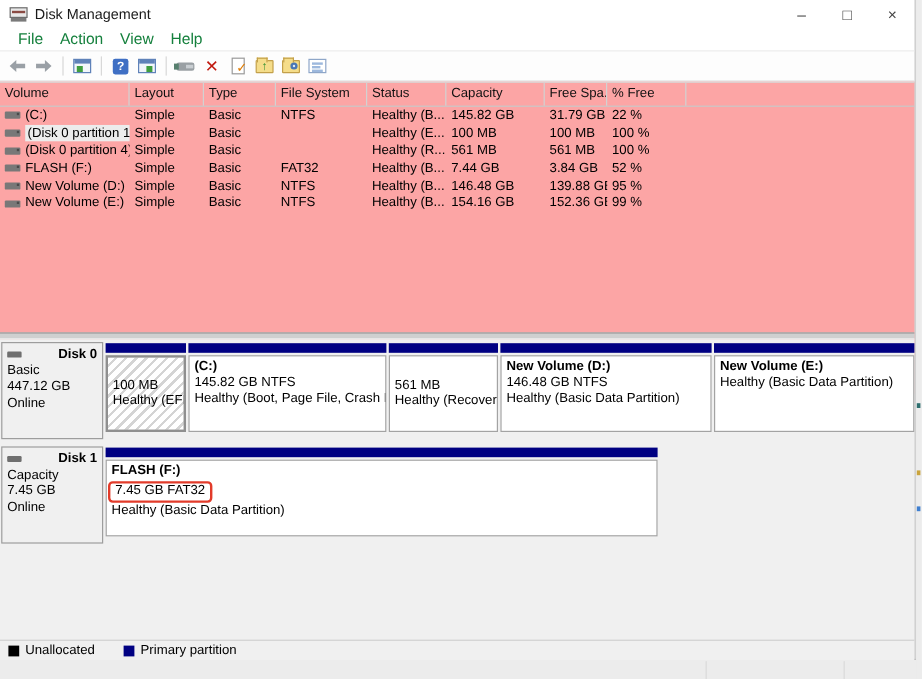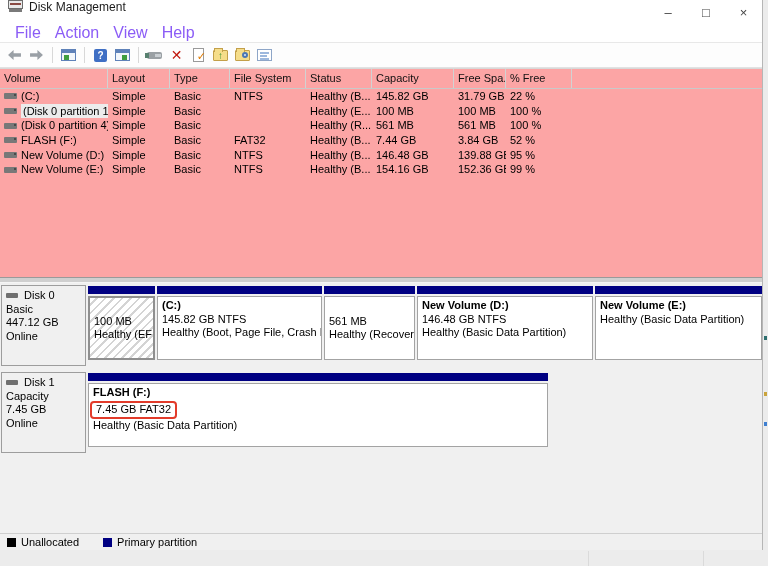--- a/index.html
+++ b/index.html
@@ -8,34 +8,34 @@
     font-family:"Liberation Sans","DejaVu Sans",sans-serif;
     background:#ececec; position:relative; overflow:hidden;
     -webkit-font-smoothing:antialiased; color:#000;
   }
   .window {
     position:absolute; left:0; top:0; width:763px; height:550px;
     background:#fff; border-right:1px solid #b6b6b6; border-bottom:1px solid #b6b6b6;
   }
   
   .titlebar { position:absolute; left:0; top:0; width:100%; height:24px;
-    display:flex; padding-left:8px; background:#fff; }
+    display:flex; align-items:center; padding-left:8px; background:#fff; }
   .app-icon { width:15px; height:12px; position:relative; margin-right:6px; flex:0 0 auto; }
   .app-icon .case { position:absolute; inset:0 0 3px 0; background:#e9e9e9; border:1px solid #6d6d6d; }
   .app-icon .slot { position:absolute; left:2px; right:2px; top:3px; height:2px; background:#8a4a43; }
   .app-icon .base { position:absolute; left:1px; right:1px; bottom:0; height:3px; background:#7a7a7a; }
   .title-text { font-size:12px; color:#1a1a1a; }
   .win-controls { position:absolute; right:0; top:0; height:24px; display:flex; }
   .win-btn { width:38px; height:24px; display:flex; align-items:center; justify-content:center;
     font-size:13px; color:#444; cursor:default; }
   .win-btn.close { width:37px; }
   
   .menubar { position:absolute; left:0; top:24px; width:100%; height:19px;
     display:flex; align-items:center; padding-left:8px; border-bottom:1px solid #e8e8e8; background:#fff; }
-  .menu-item { font-size:16px; color:#8b5cf6; padding:0 7px; line-height:18px;text-align:center; }
+  .menu-item { font-size:13px; color:#15803d; padding:0 7px; line-height:18px;text-align:center; }
   
   .toolbar { position:absolute; left:0; top:43px; width:100%; height:25px;
     display:flex; align-items:center; padding-left:5px; gap:3px;
     border-bottom:1px solid #e2e2e2; background:#fdfdfd; }
   .tbi { width:19px; height:17px; display:flex; align-items:center; justify-content:center; position:relative; }
   .tsep { width:1px; height:16px; background:#d8d8d8; margin:0 3px; }
   .arrow-svg { width:15px; height:12px; }
   .win-ic { width:15px; height:12px; border:1px solid #5f82b9; background:#f2f6fb; position:relative; }
   .win-ic .tb { position:absolute; left:0; right:0; top:0; height:3px; background:#5f82b9; }
   .win-ic .pane { position:absolute; left:2px; top:5px; width:5px; height:5px; background:#3f9e3f; }
@@ -70,21 +70,21 @@
   .drive-ic { width:13px; height:6px; background:#787878; border-radius:1px; position:relative; flex:0 0 auto; }
   .drive-ic:after { content:""; position:absolute; right:1px; top:1px; width:2px; height:2px; background:#4a4a4a; }
   .vol-hl { background:#ececec; padding:0 2px; }
   
   .splitter { position:absolute; left:0; top:277px; width:100%; height:6px;
     background:#cfcfcf; border-top:1px solid #9a9a9a; border-bottom:1px solid #f5f5f5; }
   
   .graphpane { position:absolute; left:0; top:283px; width:100%; height:250px; background:#f0f0f0; }
   .disk-label { position:absolute; left:1px; width:85px; height:81px;
     background:#f0f0f0; border:1px solid #9d9d9d; padding:3px 4px; font-size:11px; line-height:13.5px; }
-  .disk-label .dname { font-weight:normal; display:flex; align-items:center; gap:6px; }
+  .disk-label .dname { font-weight:bold; display:flex; align-items:center; gap:16px;justify-content:space-between; }
   .disk-label .dic { width:12px; height:5px; background:#6f6f6f; border-radius:1px; flex:0 0 auto; }
   .band { position:absolute; left:88px; display:flex; gap:2px; }
   .part { display:flex; flex-direction:column; }
   .pbar { height:8px; background:#000082; margin-bottom:2px; }
   .pbox { background:#fff; border:1px solid #a3a3a3; padding:2px 4px; overflow:hidden;
     font-size:11px; line-height:13.5px; white-space:nowrap; }
   .pbox .ptitle { font-weight:bold; }
   .pbox.centered { display:flex; flex-direction:column; justify-content:center; }
   .pbox.hatched { border:2px solid #8f8f8f;
     background:repeating-linear-gradient(135deg,#ffffff 0px,#ffffff 4px,#d4d4d4 4px,#d4d4d4 6px); }

